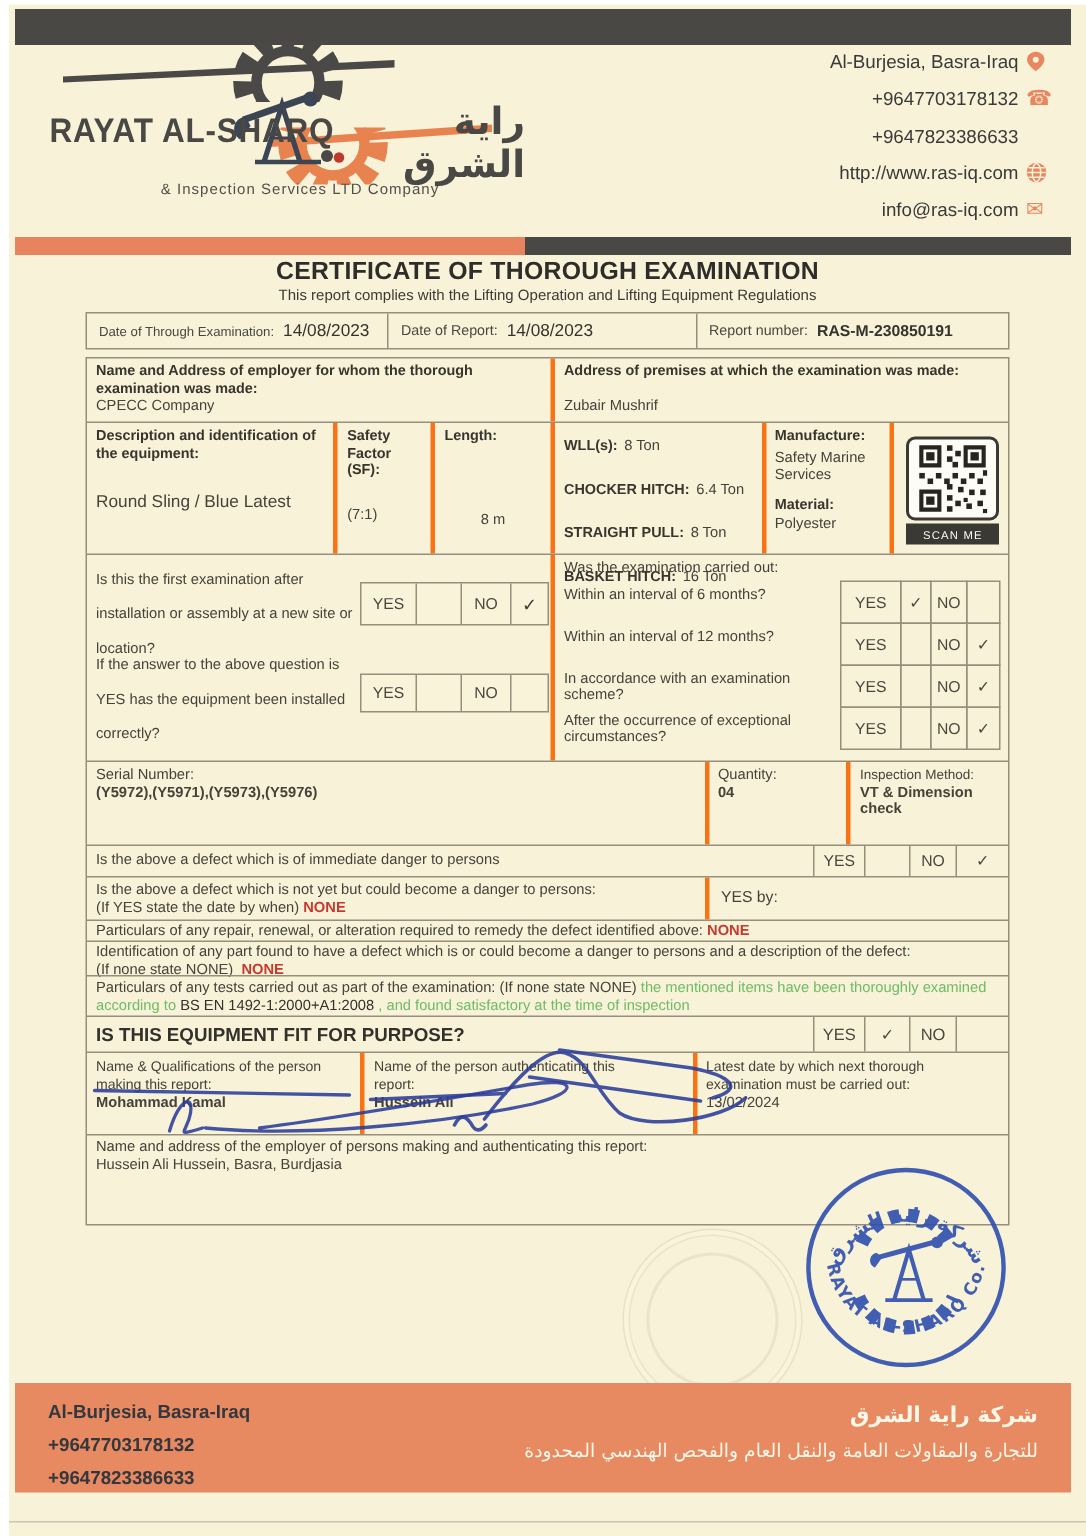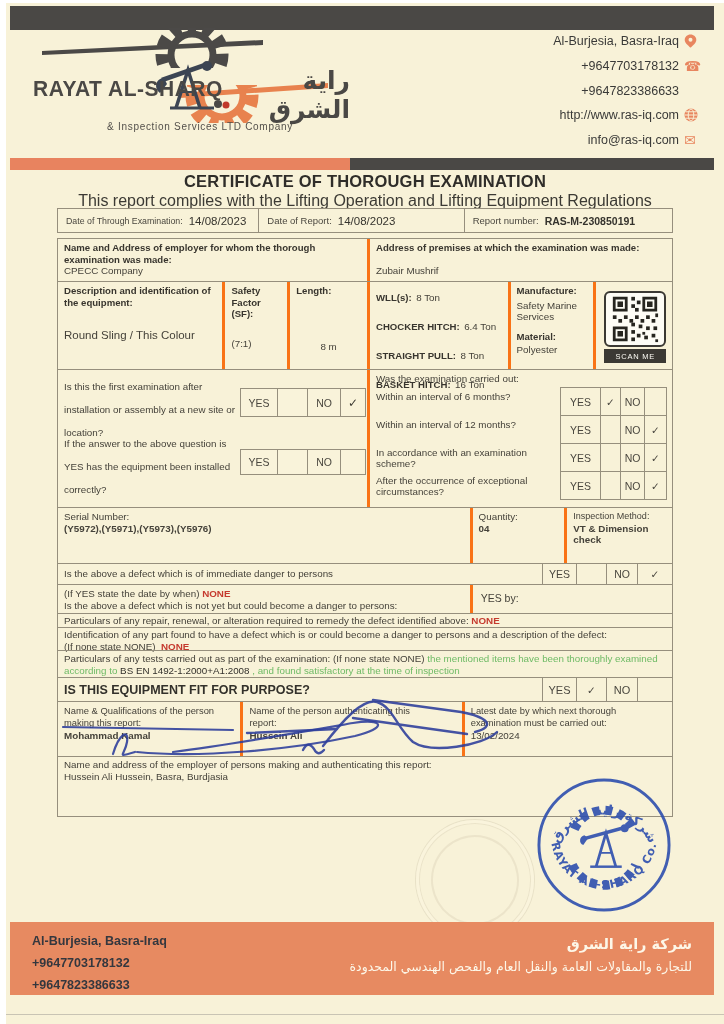--- a/index.html
+++ b/index.html
@@ -13,21 +13,21 @@
   .logo-ar{position:absolute;left:238px;top:66px;width:112px;font-size:25px;font-weight:bold;color:#4a4845;text-align:right;font-family:"DejaVu Sans",sans-serif;direction:rtl}
   .tagline{position:absolute;left:40px;top:120px;width:320px;text-align:center;font-size:10px;letter-spacing:.7px;color:#53504b;line-height:14px}
   .contacts{position:absolute;right:20px;top:34px;display:flex;flex-direction:column;gap:10px}
   .c-row{display:flex;justify-content:flex-end;align-items:center;gap:5px;font-size:12.5px;color:#3a3a38}
   .c-ico{width:20px;display:flex;justify-content:flex-start;align-items:center;color:#e8865f;font-family:"DejaVu Sans",sans-serif;font-size:14px}
   .divider{position:absolute;left:10px;top:158px;width:704px;height:12px;display:flex}
   .div-orange{width:340px;height:100%;background:#e8835f}
   .div-dark{flex:1;height:100%;background:#4a4845}
   
   .title{position:absolute;left:57px;top:172px;width:616px;text-align:center;font-size:16.5px;font-weight:bold;color:#2f2d29;letter-spacing:.2px}
-  .subtitle{position:absolute;left:57px;top:192px;width:616px;text-align:center;font-size:16px;color:#3c3a34}
+  .subtitle{position:absolute;left:57px;top:192px;width:616px;text-align:center;font-size:10px;color:#3c3a34}
   .dates{position:absolute;left:57px;top:208px;width:616px;height:25px;display:flex;border:1px solid #968f7d}
   .dcell{border-left:1px solid #968f7d;display:flex;align-items:center;gap:6px;padding:0 8px}
   .dcell:first-child{border-left:none}
   .dlbl{font-size:8.8px;color:#4a473f;white-space:nowrap}
   .dval{font-size:11.5px;color:#35332d;white-space:nowrap}
   .dval.b{font-weight:bold;font-size:10.5px}
   
   .mtable{position:absolute;left:57px;top:238px;width:616px;border:1px solid #968f7d;display:flex;flex-direction:column;background:#f8f2d8}
   .mrow{display:flex;border-top:1px solid #968f7d;position:relative}
   .mrow:first-child{border-top:none}
@@ -186,21 +186,21 @@
       </div>
       <div class="mcell pad" style="width:306px">
         <div class="lb">Address of premises at which the examination was made:</div>
         <div class="tx" style="margin-top:11px">Zubair Mushrif</div>
       </div>
     </div>
 
     <div class="mrow" style="height:88px">
       <div class="mcell pad" style="width:165px">
         <div class="lb">Description and identification of the equipment:</div>
-        <div class="tx" style="margin-top:22px;font-size:11.5px">Round Sling / This Colour</div>
+        <div class="tx" style="margin-top:22px;font-size:11.5px">Round Sling / Blue Latest</div>
       </div>
       <div class="mcell pad" style="width:65px">
         <div class="lb">Safety Factor (SF):</div>
         <div class="tx" style="margin-top:18px">(7:1)</div>
       </div>
       <div class="mcell pad" style="width:80px">
         <div class="lb">Length:</div>
         <div class="tx" style="margin-top:44px;text-align:center">8 m</div>
       </div>
       <div class="mcell pad" style="width:141px">
@@ -328,22 +328,22 @@
     <div class="mrow" style="height:21px">
       <div class="flexcell tx" style="padding-left:6px">Is the above a defect which is of immediate danger to persons</div>
       <div class="yn w1">YES</div>
       <div class="yn w2 mark"></div>
       <div class="yn w3">NO</div>
       <div class="yn w4 mark">✓</div>
     </div>
 
     <div class="mrow" style="height:29px">
       <div class="mcell pad" style="width:413px">
+        <div class="tx">Is the above a defect which is not yet but could become a danger to persons:</div>
         <div class="tx"><span>(If YES state the date by when)</span> <span class="red">NONE</span></div>
-        <div class="tx">Is the above a defect which is not yet but could become a danger to persons:</div>
       </div>
       <div class="mcell tx" style="width:203px;padding:8px 0 0 8px;font-size:10.5px">YES by:</div>
     </div>
 
     <div class="mrow tx" style="height:14px;padding:1px 6px">
       <span>Particulars of any repair, renewal, or alteration required to remedy the defect identified above:</span>&nbsp;<span class="red">NONE</span>
     </div>
 
     <div class="mrow" style="height:23px;display:block;padding:1px 6px">
       <div class="tx">Identification of any part found to have a defect which is or could become a danger to persons and a description of the defect:</div>

